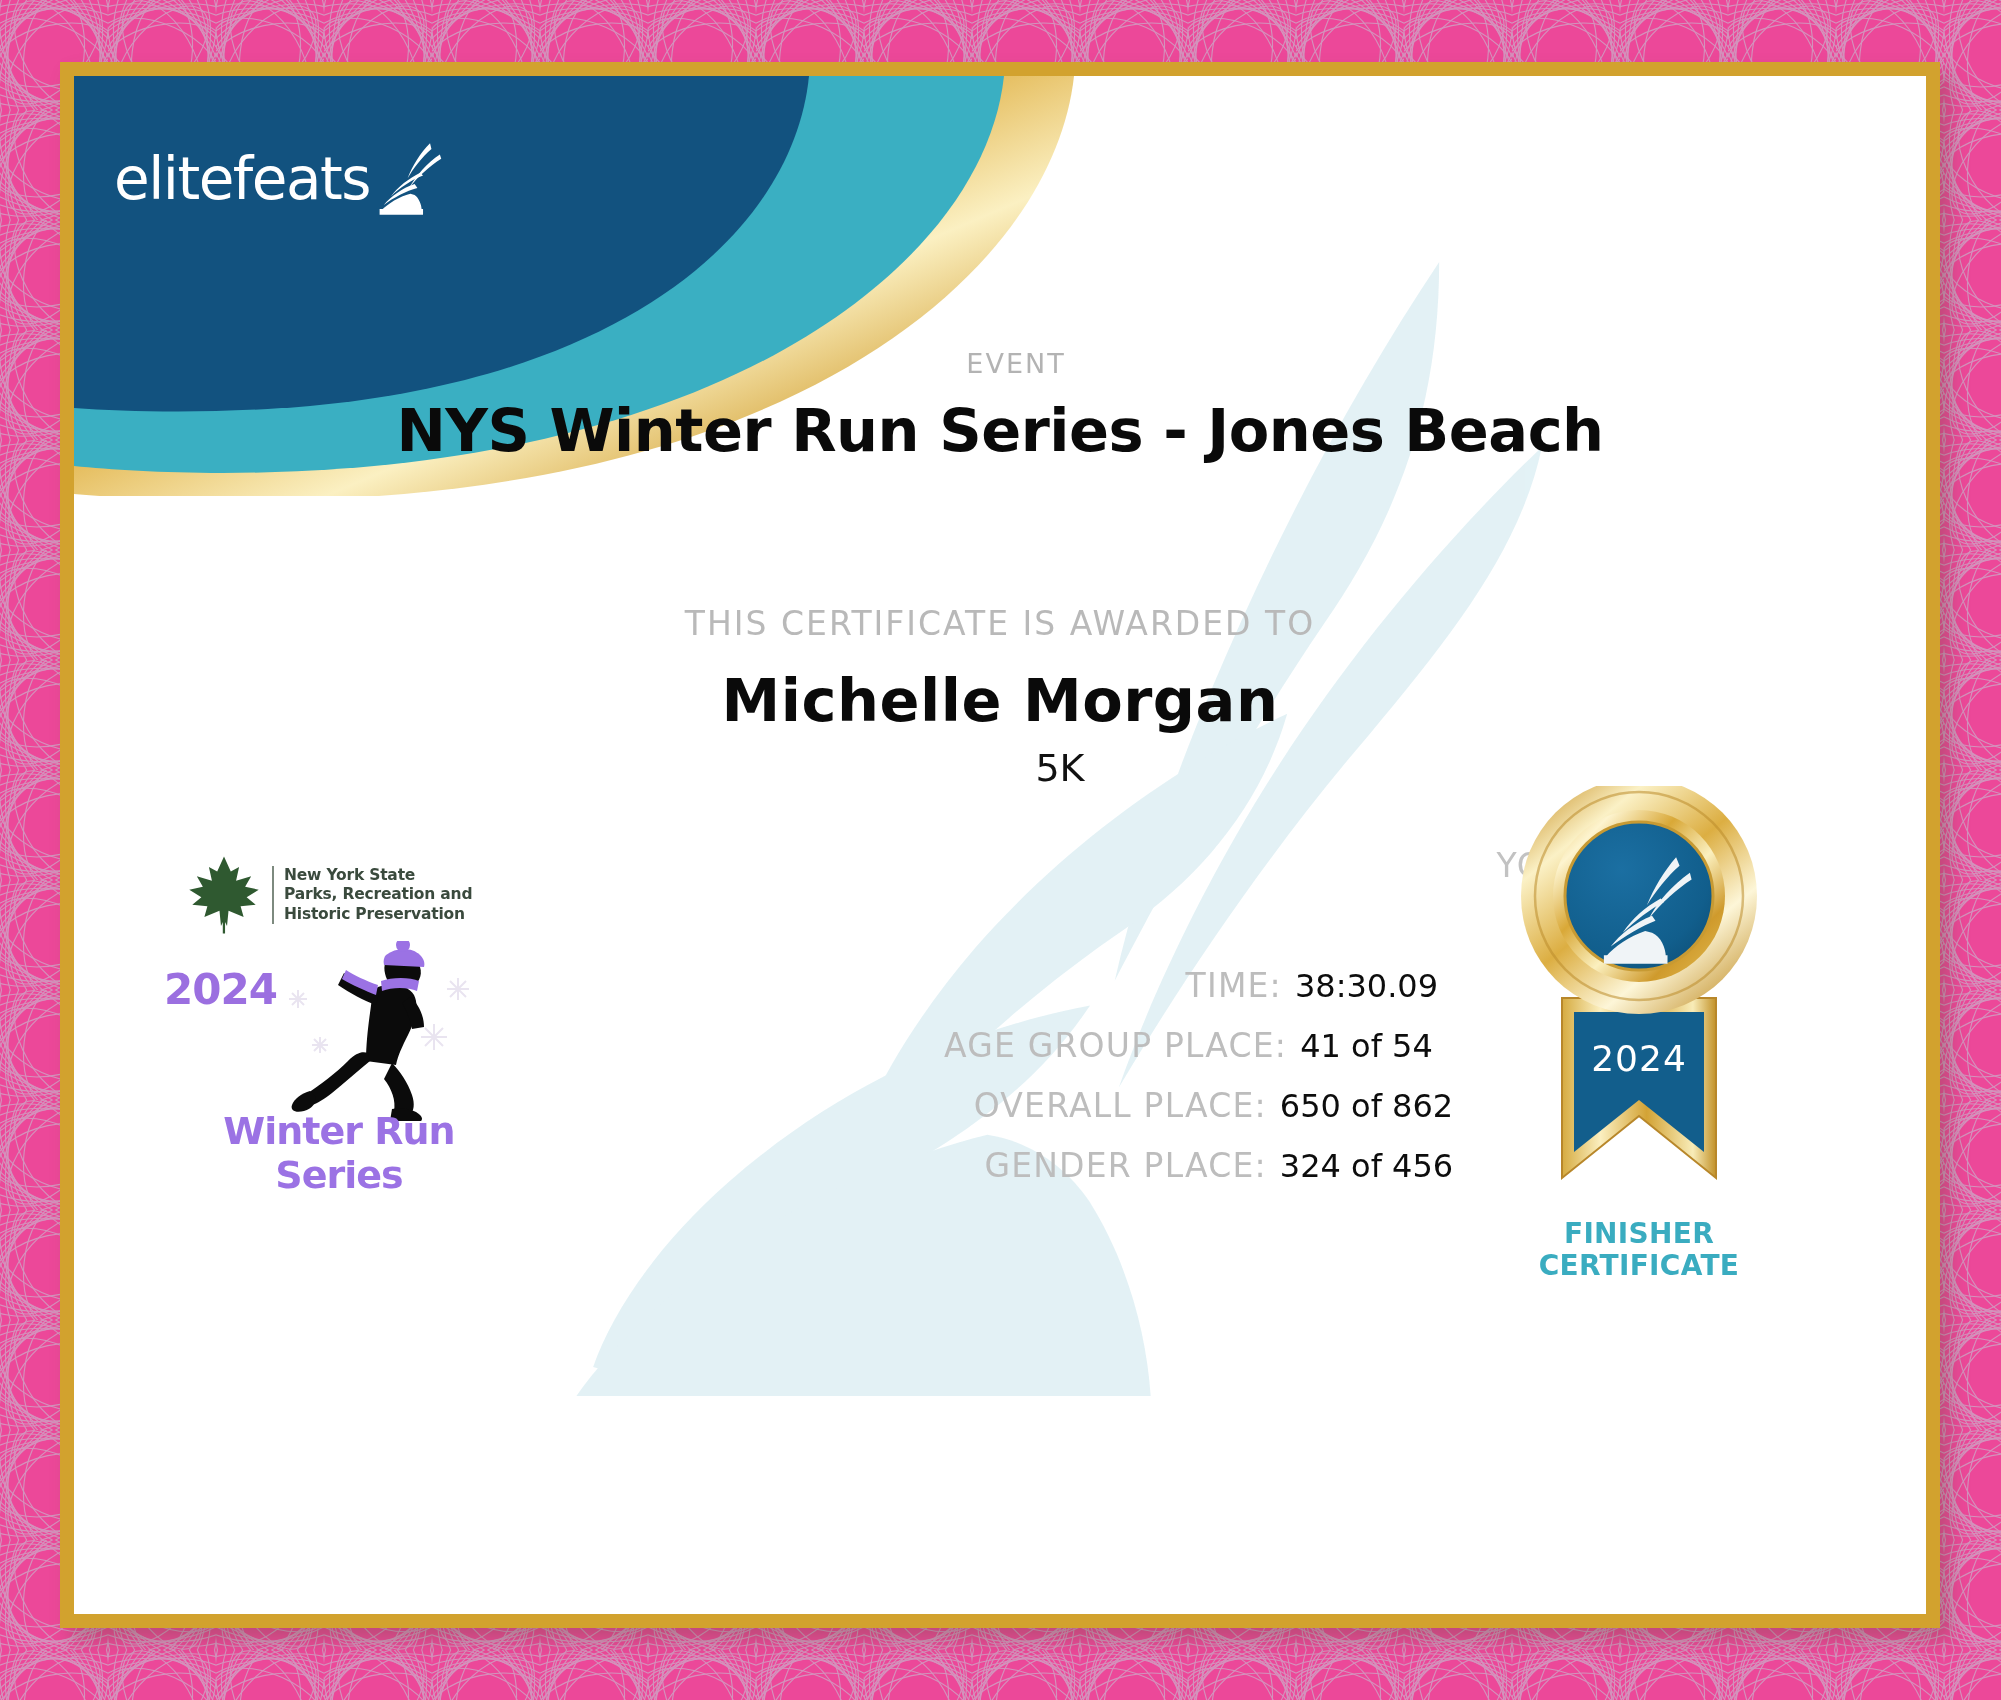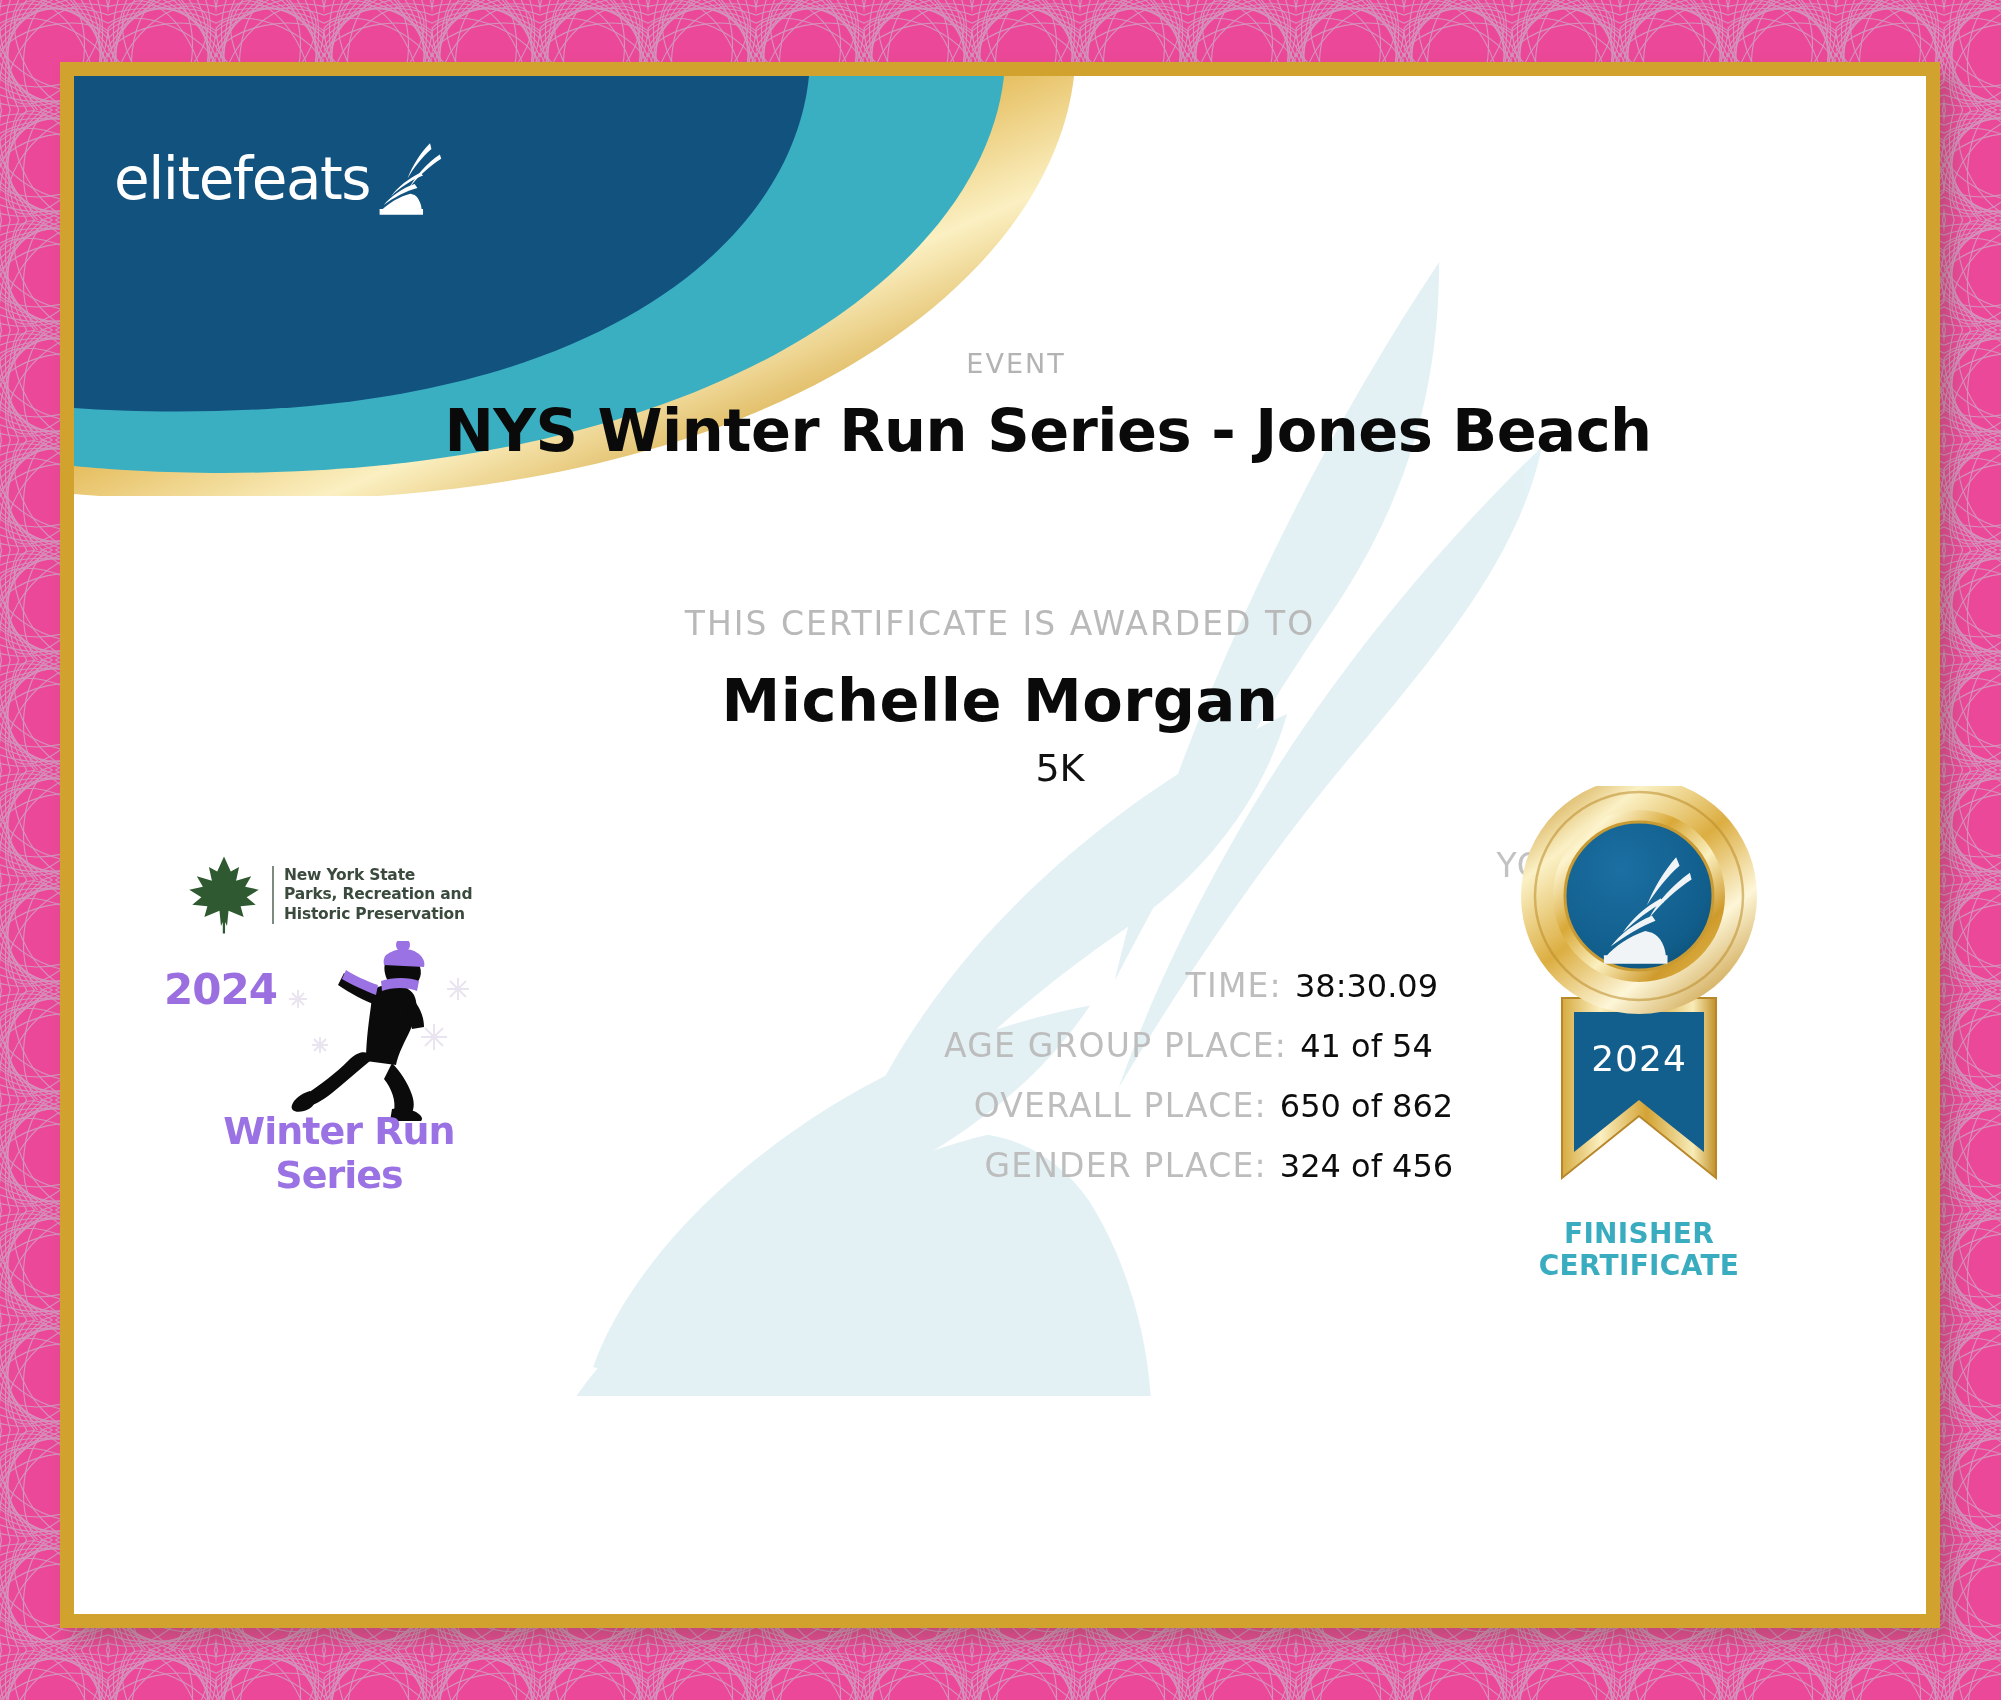--- a/index.html
+++ b/index.html
@@ -113,21 +113,20 @@
   }
   #event-title {
     position: absolute;
     left: 0; top: 320px;
     width: 1852px;
     text-align: center;
     font-size: 59px;
     font-weight: 700;
     color: #0a0a0a;
     letter-spacing: -0.5px;
-    padding-left: 48px;
   }
   #awarded-label {
     position: absolute;
     left: 0; top: 528px;
     width: 1852px;
     text-align: center;
     font-size: 33px;
     letter-spacing: 2.0px;
     color: #b9b9b9;
   }

